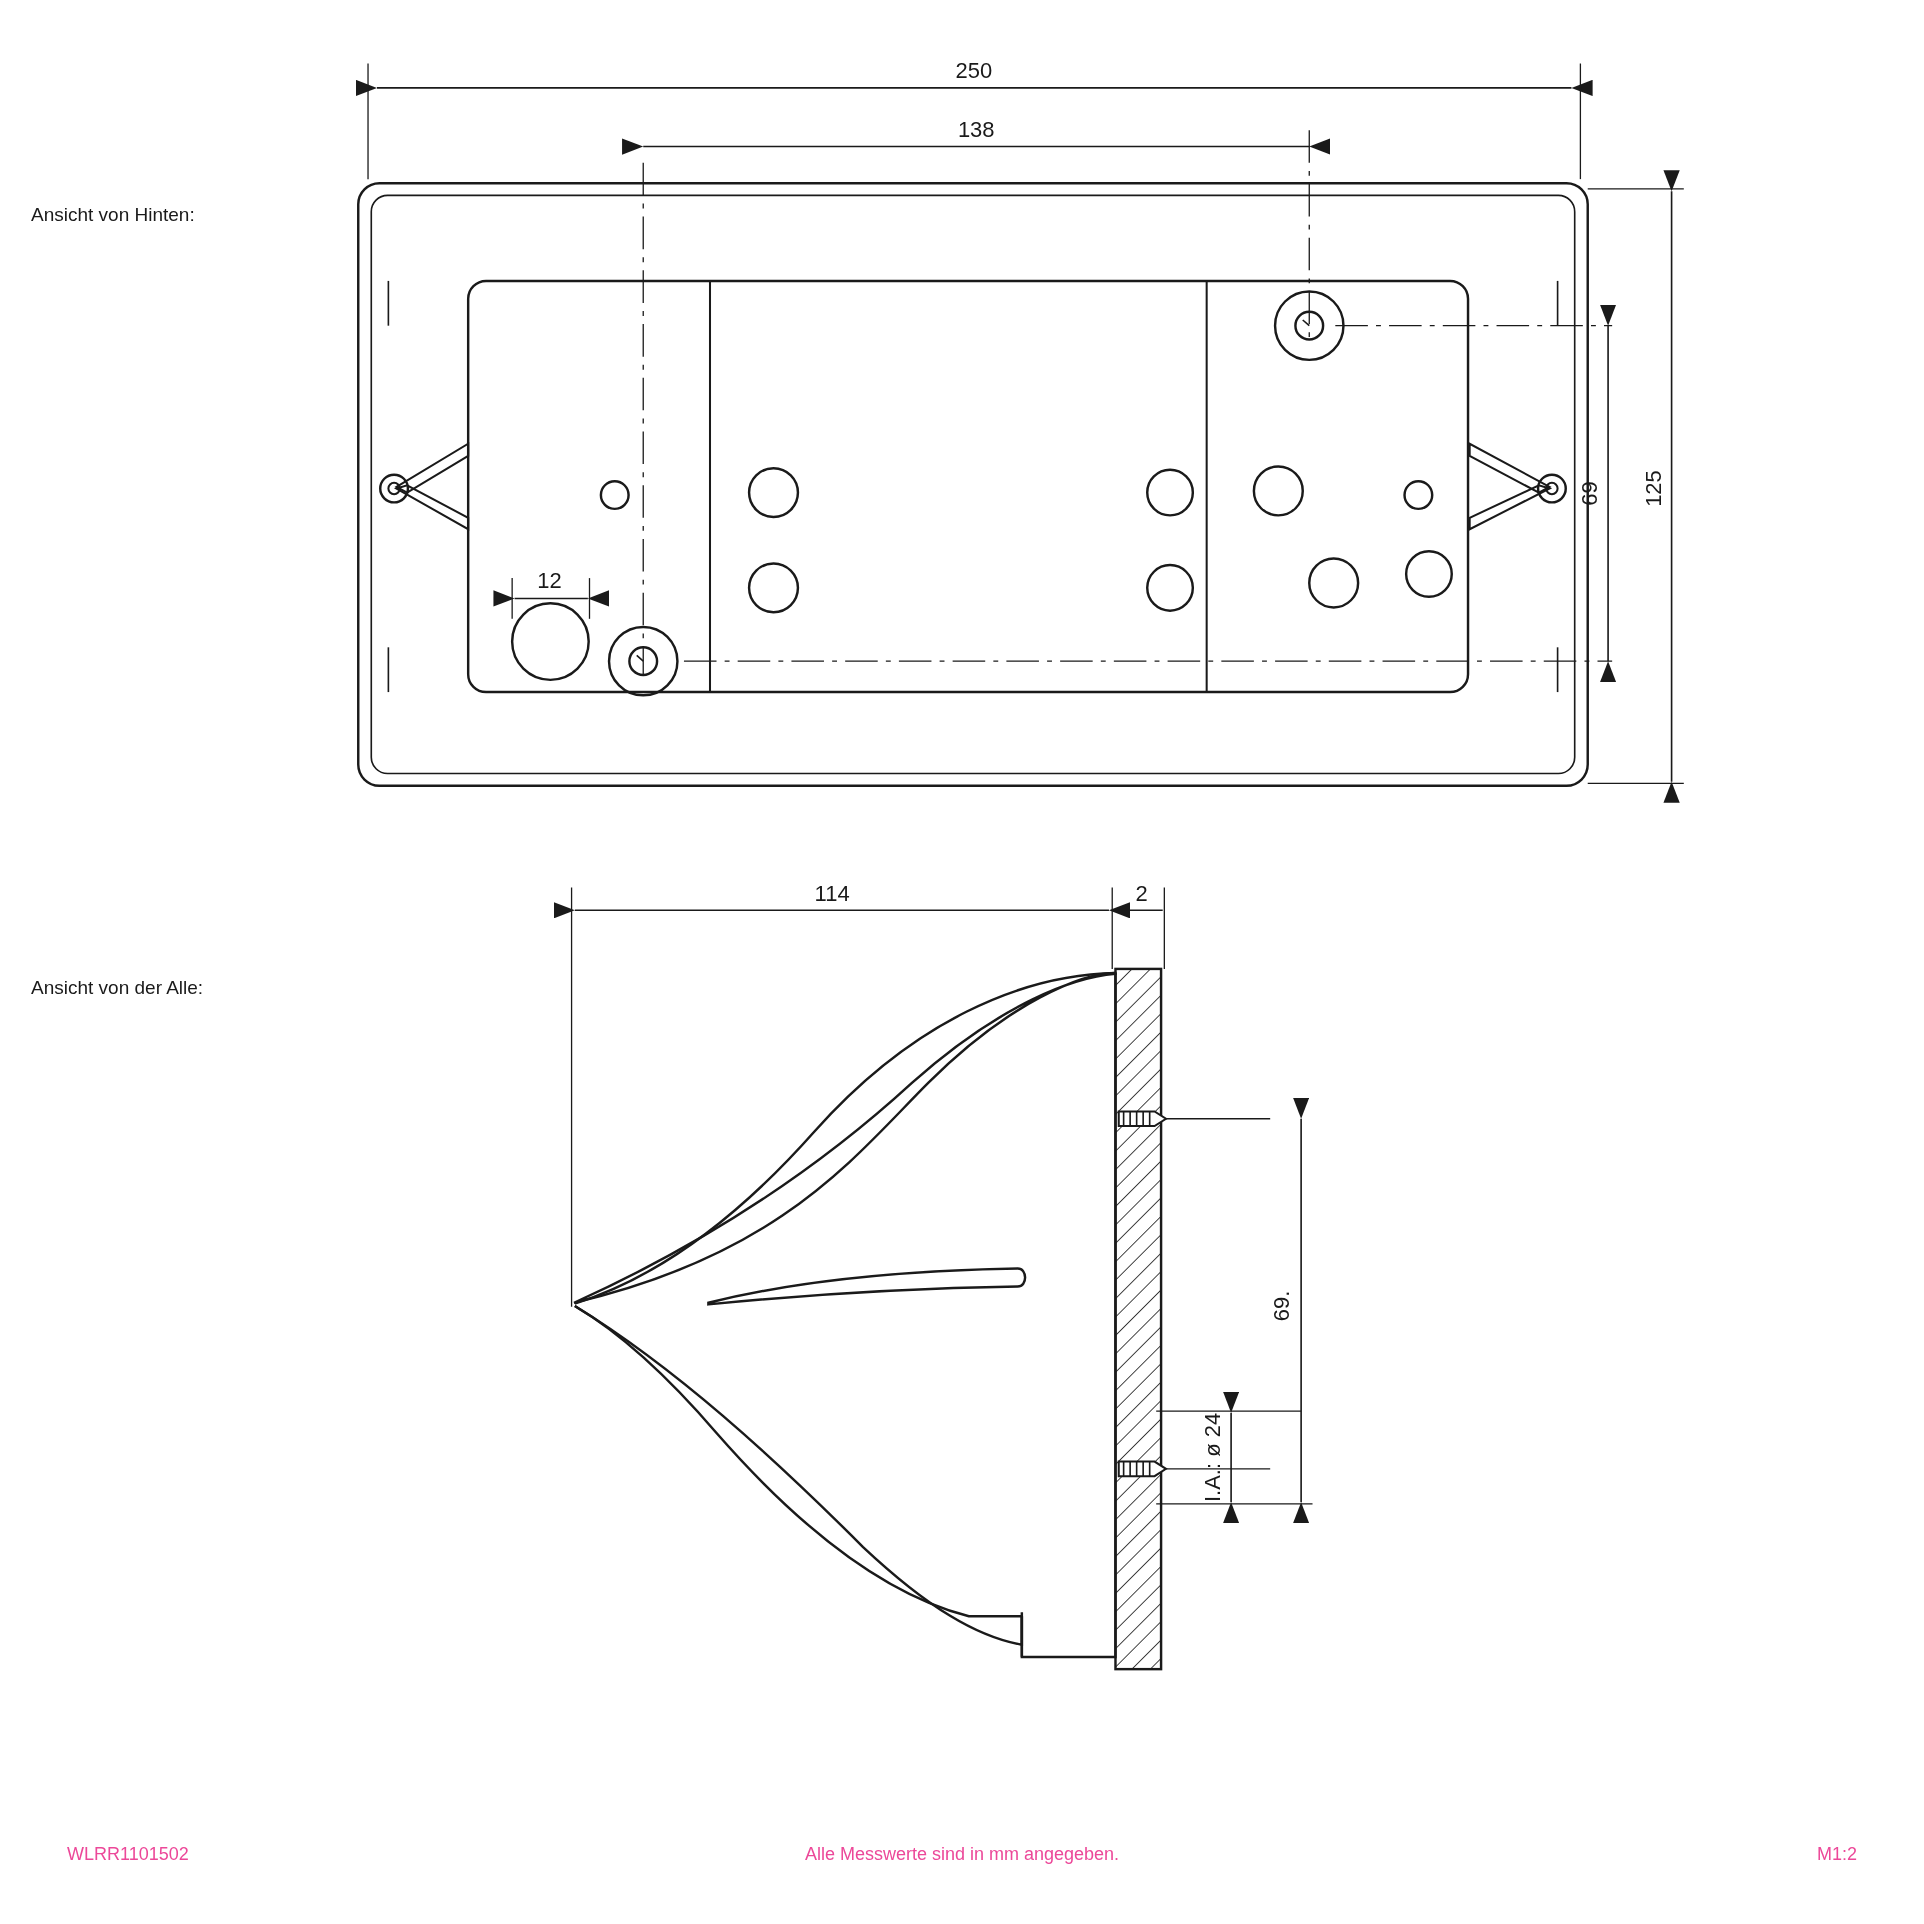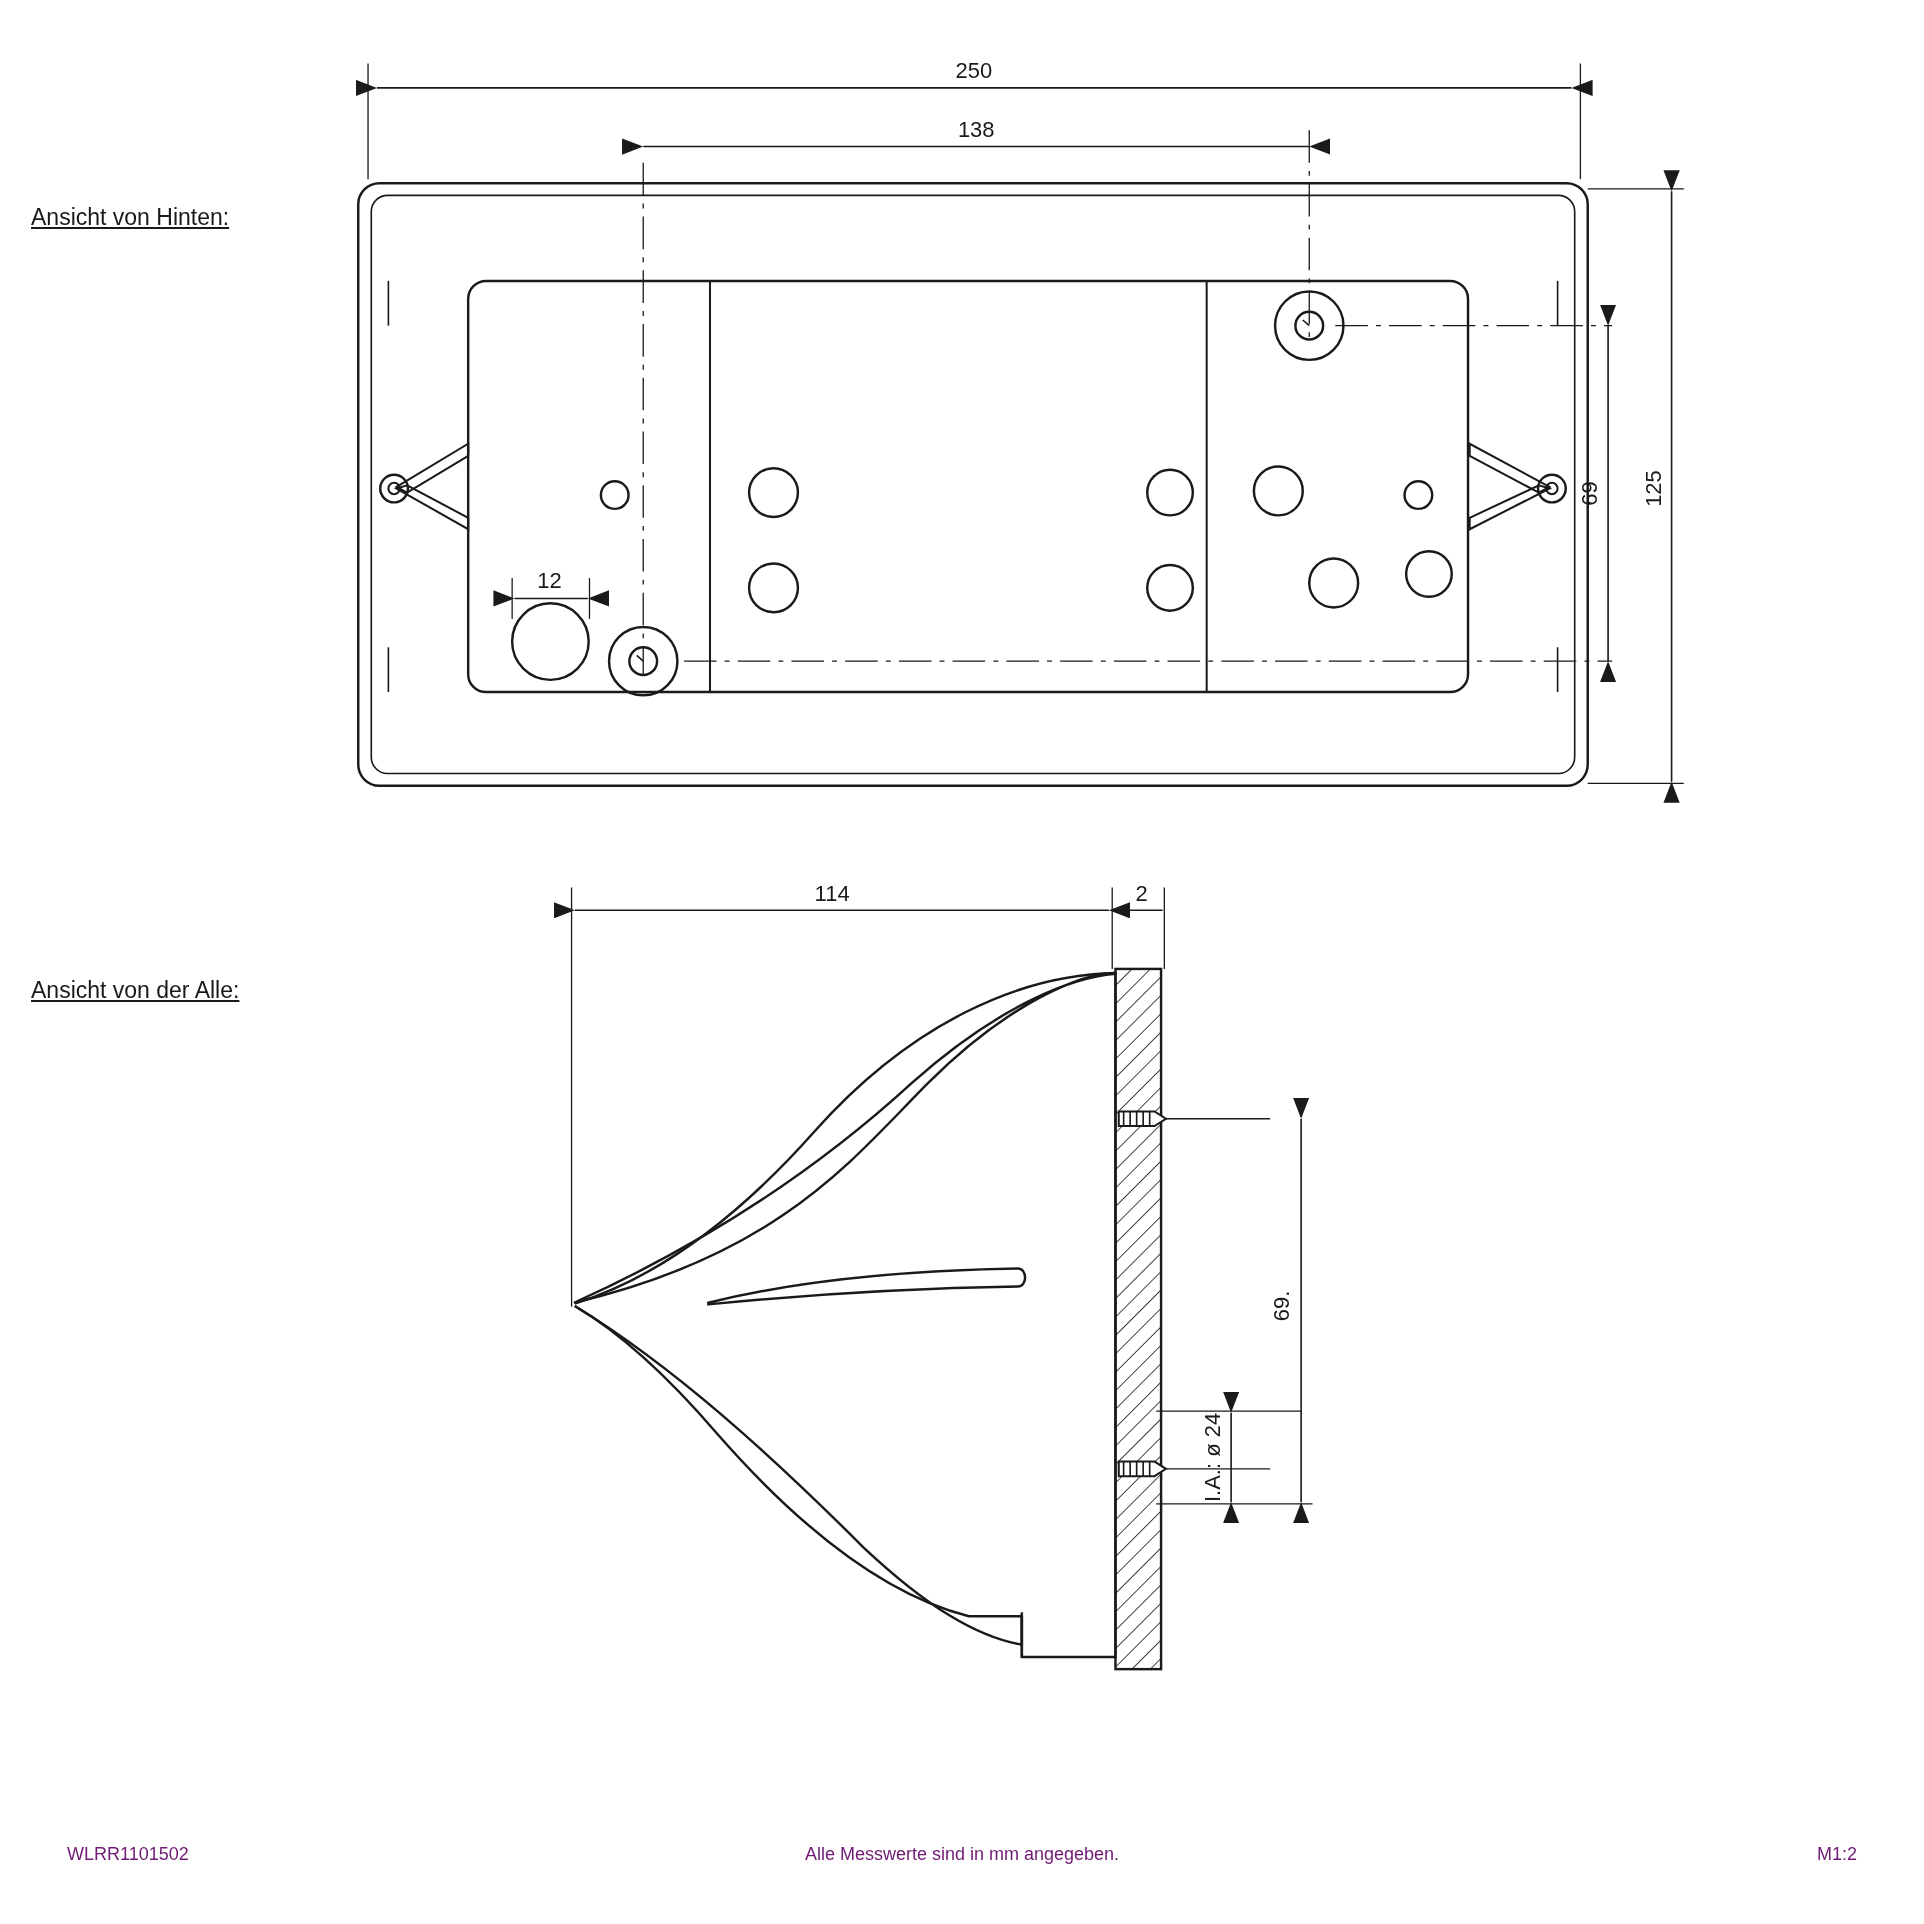--- a/index.html
+++ b/index.html
@@ -1,21 +1,21 @@
 <!DOCTYPE html>
 <html style="font-size:13px"><head>
 <meta charset="utf-8">
 <style>
   html,body{margin:0;padding:0;background:#ffffff;}
   body{width:1924px;height:1924px;font-family:"Liberation Sans",sans-serif;color:#1a1a1a;position:relative;overflow:hidden;}
   .sheet{position:absolute;left:0;top:0;width:1924px;height:1924px;}
-  .view-label{position:absolute;font-size:23px;color:#1a1a1a;white-space:nowrap;text-decoration:underline;}
+  .view-label{position:absolute;font-size:19px;color:#1a1a1a;white-space:nowrap;}
   #label-rear{left:31px;top:204px;}
   #label-side{left:31px;top:977px;}
-  .footer{position:absolute;bottom:59px;font-size:18px;color:#701a75;white-space:nowrap;}
+  .footer{position:absolute;bottom:59px;font-size:18px;color:#ec4899;white-space:nowrap;}
   #footer-left{left:67px;}
   #footer-center{left:50%;transform:translateX(-50%);}
   #footer-right{right:67px;}
   svg{position:absolute;left:0;top:0;}
   text{font-family:"Liberation Sans",sans-serif;fill:#1a1a1a;}
 </style>
 </head>
 <body>
 
 <div class="sheet">

